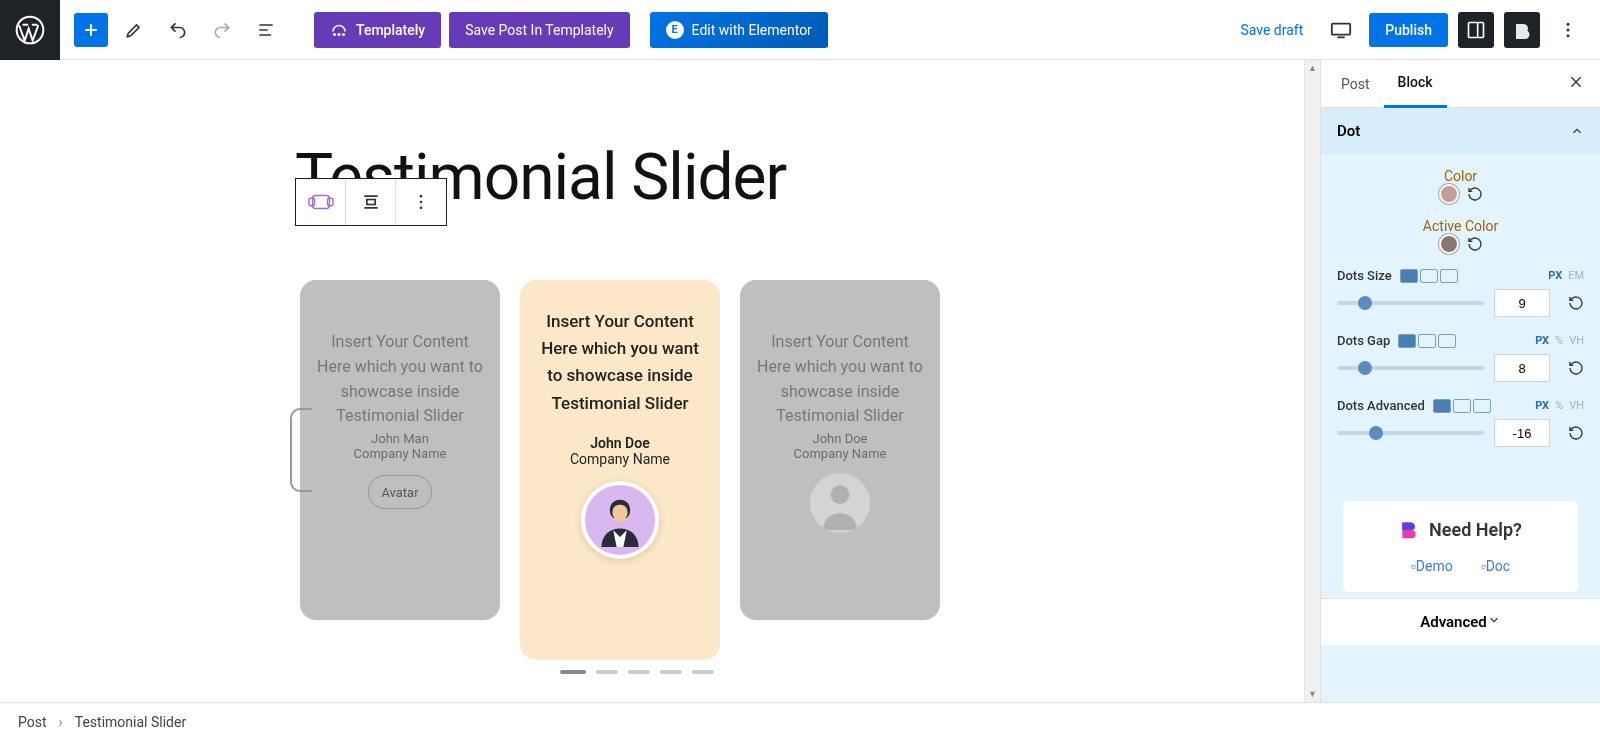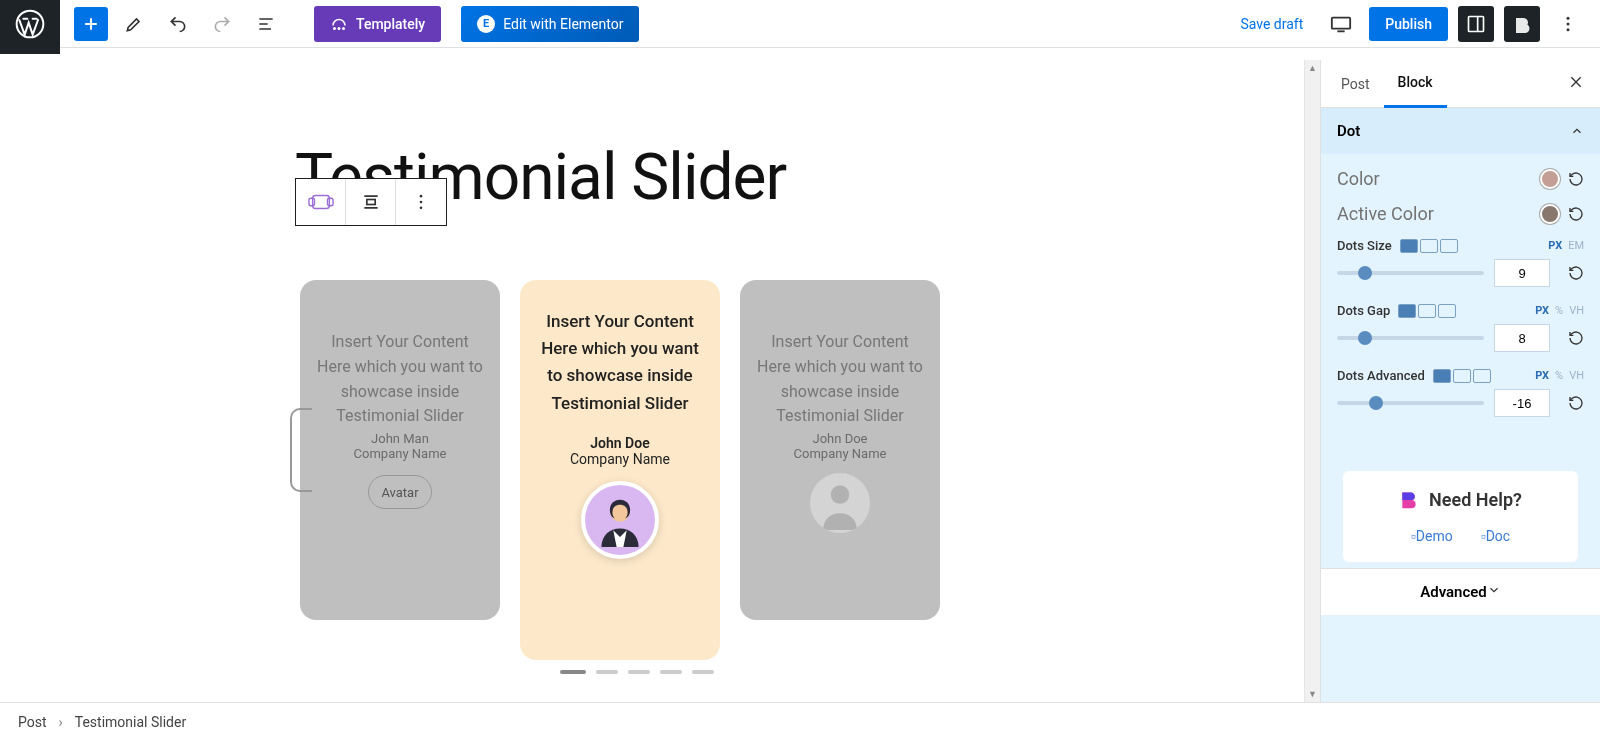--- a/index.html
+++ b/index.html
@@ -1,19 +1,19 @@
 <!DOCTYPE html>
 <html><head>
 <meta charset="utf-8">
 <style>
 * { box-sizing: border-box; margin: 0; padding: 0; }
 body { font-family: -apple-system, BlinkMacSystemFont, "Segoe UI", Roboto, sans-serif; background: #fff; overflow: hidden; width: 1600px; height: 740px; position: relative; }
 
 
-.topbar { height: 48px; background: #fff; display: flex; align-items: center; border-bottom: 1px solid #e0e0e0; }
+.topbar { height: 60px; background: #fff; display: flex; align-items: center; border-bottom: 1px solid #e0e0e0; }
 .wp-logo { width: 60px; height: 60px; background: #1d2327; display: flex; align-items: center; justify-content: center; }
 .wp-logo svg { width: 32px; height: 32px; }
 .topbar-left { display: flex; align-items: center; gap: 8px; padding-left: 14px; }
 .ico-btn { width: 36px; height: 36px; display: flex; align-items: center; justify-content: center; border-radius: 2px; cursor: pointer; }
 .add-btn { background: #0073e6; color: #fff; width: 34px; height: 34px; border-radius: 3px; }
 .ico-btn svg { width: 20px; height: 20px; }
 .templately-btn { background: #673ab7; color: #fff; padding: 0 16px; height: 36px; display: flex; align-items: center; gap: 8px; border-radius: 3px; font-size: 14px; font-weight:500; }
 .save-templately-btn { background: #673ab7; color: #fff; padding: 0 16px; height: 36px; display: flex; align-items: center; border-radius: 3px; font-size: 14px; }
 .elementor-btn { background: linear-gradient(135deg,#0073e6,#005bb5); color: #fff; padding: 0 16px; height: 36px; display: flex; align-items: center; gap: 8px; border-radius: 3px; font-size: 14px; margin-left: 12px; }
 .elementor-btn .ei { width: 18px; height: 18px; border-radius: 50%; background:#fff; color:#0073e6; display:flex;align-items:center;justify-content:center; font-size:11px; font-weight:bold;}
@@ -62,21 +62,21 @@
 
 
 .sidebar { width:280px; border-left:1px solid #e0e0e0; background:#fff; display:flex; flex-direction:column; overflow:hidden;}
 .sb-tabs { display:flex; align-items:center; border-bottom:1px solid #e0e0e0; height:48px; padding:0 6px;}
 .sb-tab { padding:0 14px; height:48px; display:flex;align-items:center; font-size:14px; color:#555; cursor:pointer;}
 .sb-tab.active { color:#111; border-bottom:3px solid #0073e6; font-weight:500;}
 .sb-close { margin-left:auto; padding:0 10px; cursor:pointer;}
 .sb-body { flex:1; overflow:auto; background:#e4f4ff; display:flex; flex-direction:column;}
 .panel-header { background:#d8edfb; padding:14px 16px; font-size:15px; font-weight:600; display:flex; align-items:center; justify-content:space-between; cursor:pointer;}
 .panel { padding:14px 16px 20px; }
-.row { display:flex; align-items:center; justify-content:space-between; margin-bottom:14px; font-size:18px; color:#737373;}
+.row { display:flex; align-items:center; justify-content:space-between; margin-bottom:14px; font-size:14px; color:#a16207;flex-direction:column;}
 .swatch { width:20px; height:20px; border-radius:50%; border:2px solid #fff; box-shadow:0 0 0 1px #aaa;}
 .reset-ico { width:16px; height:16px; cursor:pointer; margin-left:8px; color:#333;}
 .label-row { display:flex; align-items:center; font-size:13px; color:#333; margin-top:10px; margin-bottom:6px;}
 .label-row .lr-label { font-weight:500;}
 .device-toggle { display:flex; gap:2px; margin-left:8px;}
 .dv { width:18px; height:14px; border:1px solid #7aa0c4; border-radius:2px; cursor:pointer; display:flex;align-items:center;justify-content:center;}
 .dv.on { background:#4a7fb5;}
 .units { margin-left:auto; display:flex; gap:6px; font-size:11px;}
 .units span { color:#9bb3c9; cursor:pointer;}
 .units span.on { color:#2a6db5; font-weight:700;}
@@ -136,20 +136,23 @@
     <div style="width:14px"></div>
     <div class="templately-btn">
       <svg width="18" height="18" viewBox="0 0 24 24" fill="#fff">
           <circle cx="6" cy="18" r="2"></circle>
           <circle cx="12" cy="18" r="2"></circle>
           <circle cx="18" cy="18" r="2"></circle>
           <path d="M4 14c0-5 4-8 8-8s8 3 8 8" fill="none" stroke="#fff" stroke-width="2"></path>
         </svg>
       <span>Templately</span>
     </div>
+    <div class="save-templately-btn">
+      <span>Save Post In Templately</span>
+    </div>
     <div class="elementor-btn">
       <span class="ei">E</span>
       <span>Edit with Elementor</span>
     </div>
   </div>
   <div class="topbar-right">
     <span class="save-draft">Save draft</span>
     <div class="sq-btn">
       <svg width="22" height="18" viewBox="0 0 24 18" fill="none" stroke="#333" stroke-width="2">
           <rect x="2" y="2" width="20" height="12" rx="1"></rect>

